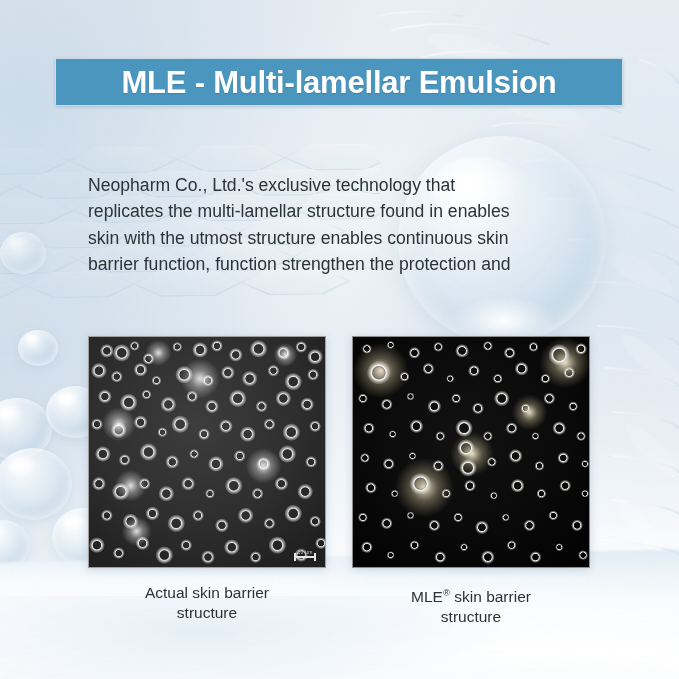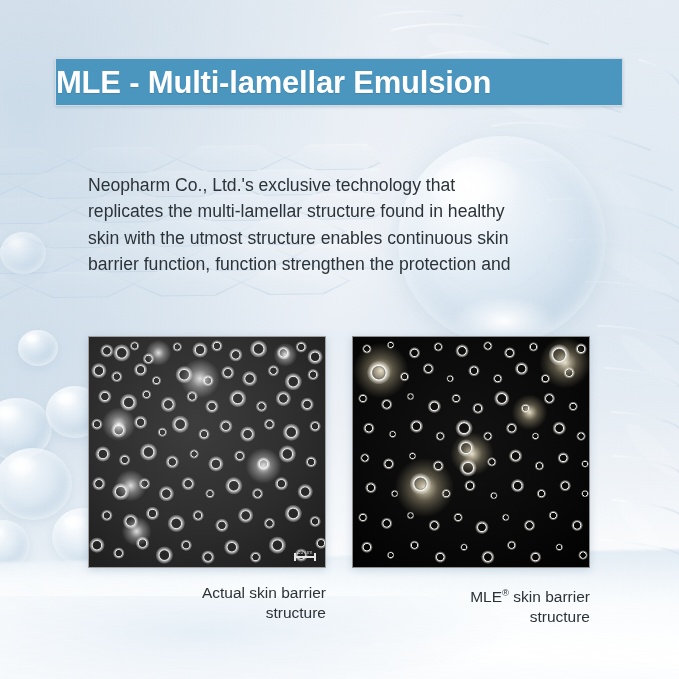--- a/index.html
+++ b/index.html
@@ -105,21 +105,21 @@
   }
 
   
   .title-banner {
     position:absolute;
     left:55px; top:58px;
     width:568px; height:48px;
     background:#4a96bf;
     border:1px solid #cfdbe4;
     box-shadow:0 1px 3px rgba(90,120,145,.30);
-    display:flex; align-items:center; justify-content:flex-start;
+    display:flex; align-items:center; justify-content:center;
   }
   .title-text {
     color:#ffffff;
     font-size:31px;
     font-weight:bold;
     letter-spacing:-0.2px;
     white-space:nowrap;
     text-shadow:0 1px 1px rgba(40,80,105,.25);
     line-height:1;
   }
@@ -174,21 +174,21 @@
     content:""; position:absolute; top:-3px; width:2px; height:8px; background:#e6e6e6;
   }
   .scalebar-line::before{ left:0; }
   .scalebar-line::after { right:0; }
 
   
   .caption {
     position:absolute;
     top:583px;
     width:238px;
-    text-align:right;
+    text-align:center;
     color:#2c3338;
     font-size:15.5px;
     line-height:20px;
   }
   .caption-left  { left:88px; }
   .caption-right { left:352px; }
   .caption sup { font-size:9.5px; vertical-align:super; }
 </style>
 </head>
 <body>
@@ -301,21 +301,21 @@
 
   <div class="bg-sweep"></div>
   <div class="bg-sweep2"></div>
 
   <div class="title-banner">
     <span class="title-text">MLE - Multi-lamellar Emulsion</span>
   </div>
 
   <div class="body-copy">
     <span class="l1">Neopharm Co., Ltd.'s exclusive technology that</span>
-    <span class="l1">replicates the multi-lamellar structure found in healthy</span>
+    <span class="l1">replicates the multi-lamellar structure found in enables</span>
     <span class="l1">skin with the utmost structure enables continuous skin</span>
     <span class="l1">barrier function, function strengthen the protection and</span>
   </div>
 
   <div class="panel panel-left">
     <svg viewBox="0 0 238 232" preserveAspectRatio="none" aria-hidden="true">
       <defs>
         <radialGradient id="vesL" cx="50%" cy="50%" r="50%">
           <stop offset="0%" stop-color="#000000" stop-opacity="0"></stop>
           <stop offset="42%" stop-color="#000000" stop-opacity="0"></stop>

